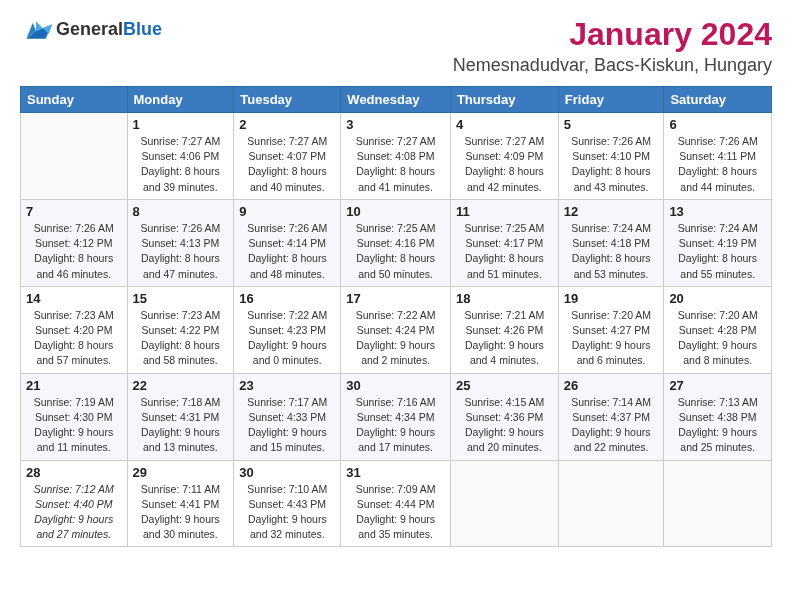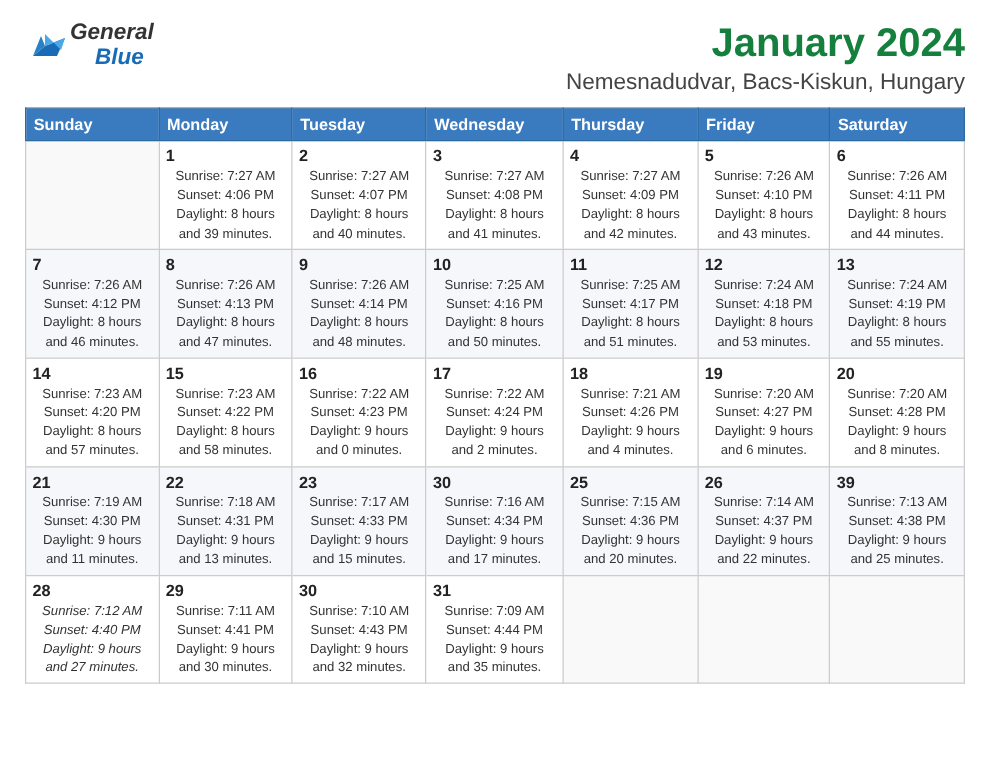--- a/index.html
+++ b/index.html
@@ -21,46 +21,44 @@
       align-items: flex-start;
       margin-bottom: 10px;
     }
     .logo {
       display: flex;
       align-items: center;
       gap: 4px;
     }
     .logo-text {
       display: flex;
-      flex-direction: column;
+      flex-direction: row;
       line-height: 1.1;
-      font-style: italic;
     }
     .logo-general {
       font-size: 18px;
       font-weight: bold;
       color: #333;
     }
     .logo-blue {
       font-size: 18px;
       font-weight: bold;
       color: #1a6bb5;
-      margin-left: 20px;
     }
     .logo-icon {
       width: 32px;
       height: 28px;
     }
     .title-block {
       text-align: right;
     }
     .month-title {
       font-size: 32px;
       font-weight: bold;
-      color: #15803d;
+      color: #be185d;
     }
     .location {
       font-size: 18px;
       color: #444;
       margin-top: 2px;
     }
     .calendar {
       width: 100%;
       border-collapse: collapse;
       font-size: 11px;
@@ -308,34 +306,34 @@
           </td>
           <td>
             <span class="day-num">30</span>
             <div class="day-info" style="white-space: pre-line;">Sunrise: 7:16 AM
 Sunset: 4:34 PM
 Daylight: 9 hours
 and 17 minutes.</div>
           </td>
           <td>
             <span class="day-num">25</span>
-            <div class="day-info" style="white-space: pre-line;">Sunrise: 7:15 AM
+            <div class="day-info" style="white-space: pre-line;">Sunrise: 4:15 AM
 Sunset: 4:36 PM
 Daylight: 9 hours
 and 20 minutes.</div>
           </td>
           <td>
             <span class="day-num">26</span>
             <div class="day-info" style="white-space: pre-line;">Sunrise: 7:14 AM
 Sunset: 4:37 PM
 Daylight: 9 hours
 and 22 minutes.</div>
           </td>
           <td>
-            <span class="day-num">39</span>
+            <span class="day-num">27</span>
             <div class="day-info" style="white-space: pre-line;">Sunrise: 7:13 AM
 Sunset: 4:38 PM
 Daylight: 9 hours
 and 25 minutes.</div>
           </td>
         </tr>
         <tr>
           <td>
             <span class="day-num">28</span>
             <div class="day-info" style="white-space: pre-line; font-style: italic;">Sunrise: 7:12 AM

